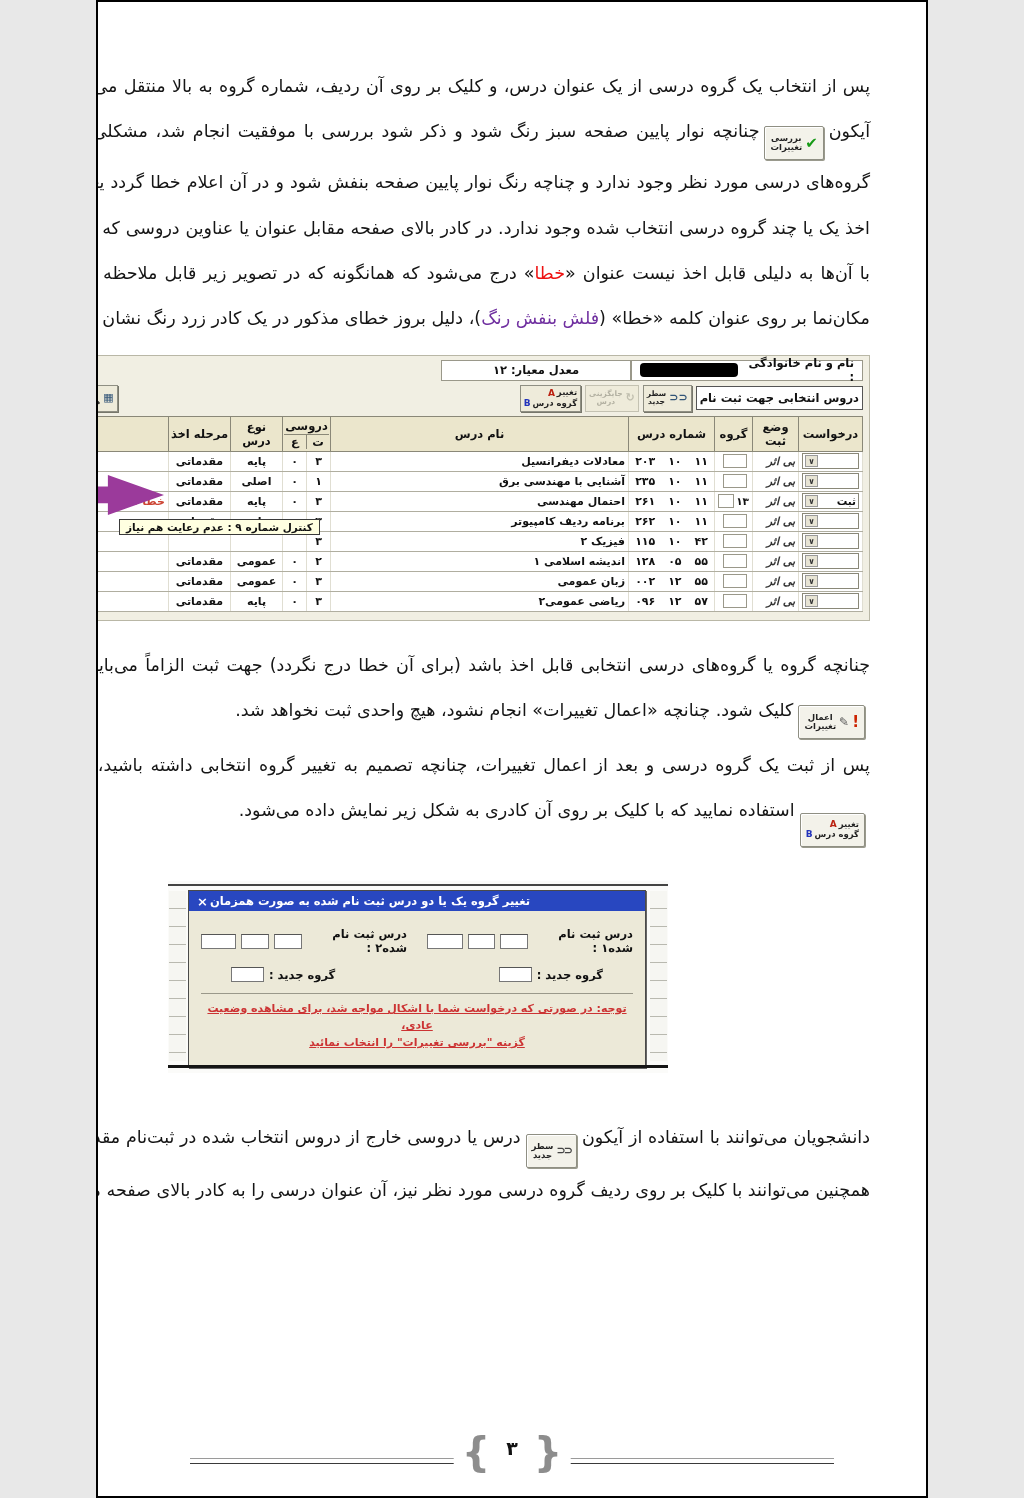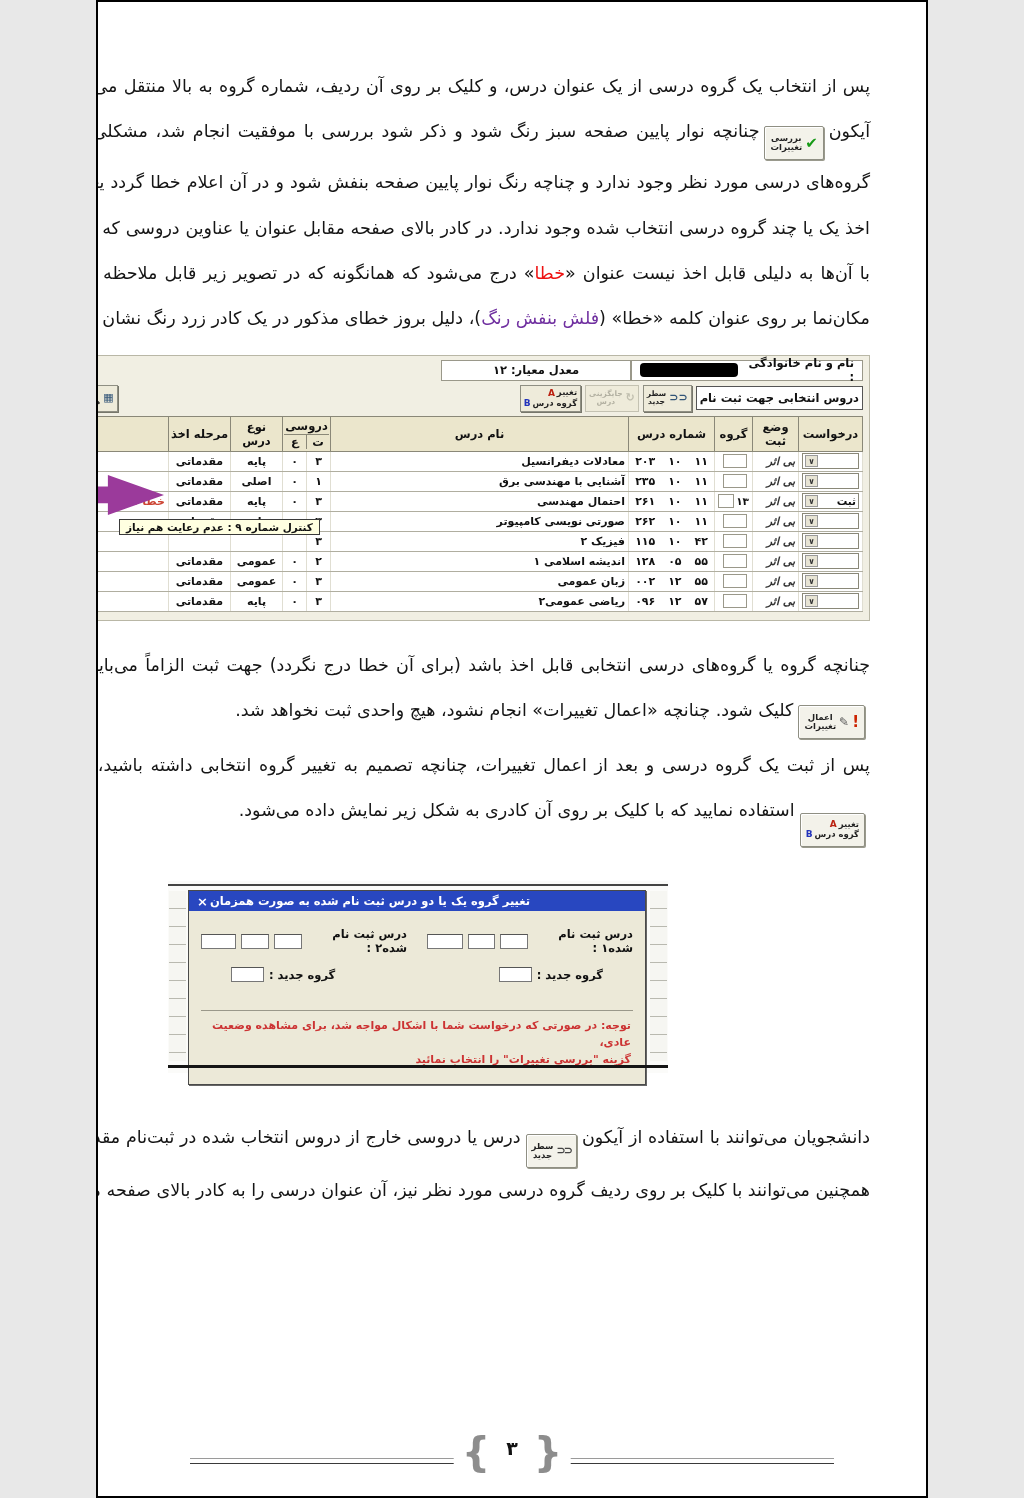--- a/index.html
+++ b/index.html
@@ -118,22 +118,22 @@
   .titlebar .x-btn  { color:#fff; font-size:13px; font-weight:bold; padding:0 2px; }
   .d-body { padding:10px 12px 7px; }
   .frow { display:flex; align-items:center; gap:5px; font-size:11.5px; font-weight:bold; margin-top:6px; }
   .ibox { width:33px; height:15px; background:#fff; border:1px solid #777; border-top-color:#555; display:inline-block; }
   .ibox.wide { width:42px; }
   .fgap { width:12px; } .fgrow { flex:1; }
   .submit-row { text-align:center; margin-top:11px; }
   .btn-submit { font-family:inherit; font-size:11.5px; font-weight:bold; color:#222;
                 background:#ece9d8; border:1px solid #666; box-shadow:1px 1px 0 #444, inset 1px 1px 0 #fff;
                 padding:3px 22px; }
-  .d-note { color:#cc3333; font-size:11px; font-weight:bold; 
-            border-top:1px solid #9a988a; margin-top:28px; padding:6px 2px 9px; line-height:1.55; }
+  .d-note { color:#cc3333; font-size:11px; font-weight:bold; text-align:center;
+            border-top:1px solid #9a988a; margin-top:11px; padding:6px 2px 9px; line-height:1.55;text-decoration:underline; }
 
   
   .footer { position:absolute; bottom:22px; left:92px; right:92px; height:42px; }
   .f-line1 { position:absolute; top:26px; left:0; right:0; border-top:1.5px solid #9a9a9a; }
   .f-line2 { position:absolute; top:31px; left:0; right:0; border-top:1.5px solid #3a3a3a; }
   .f-badge { position:absolute; top:0; left:50%; transform:translateX(-50%);
              background:#fff; padding:0 8px; display:flex; align-items:center; gap:16px;
              direction:ltr; z-index:2; }
   .brace { font-size:40px; color:#8d8d8d; line-height:40px; font-weight:bold; }
   .pnum  { font-size:19px; font-weight:bold; color:#111; position:relative; top:-4px; }
@@ -322,21 +322,21 @@
               </span>
             </td>
      <td class="c-status">بی اثر</td>
      <td class="c-group">
        <span class="g-wrap">
                 <span class="g-val"></span>
        <span class="g-box"></span>
               </span>
             </td>
      <td class="c-code">۱۱ ۱۰ ۲۶۲</td>
-     <td class="c-name">صورتی نویسی کامپیوتر</td>
+     <td class="c-name">برنامه ردیف کامپیوتر</td>
      <td class="c-t">۳</td>
      <td class="c-p">۰</td>
      <td class="c-type">پایه</td>
      <td class="c-stage">مقدماتی</td>
      <td class="c-note"><span class="err"></span></td>
           </tr>
           <tr>
             <td class="c-req">
        <span class="req-wrap">
                 <span class="req-val"></span>

